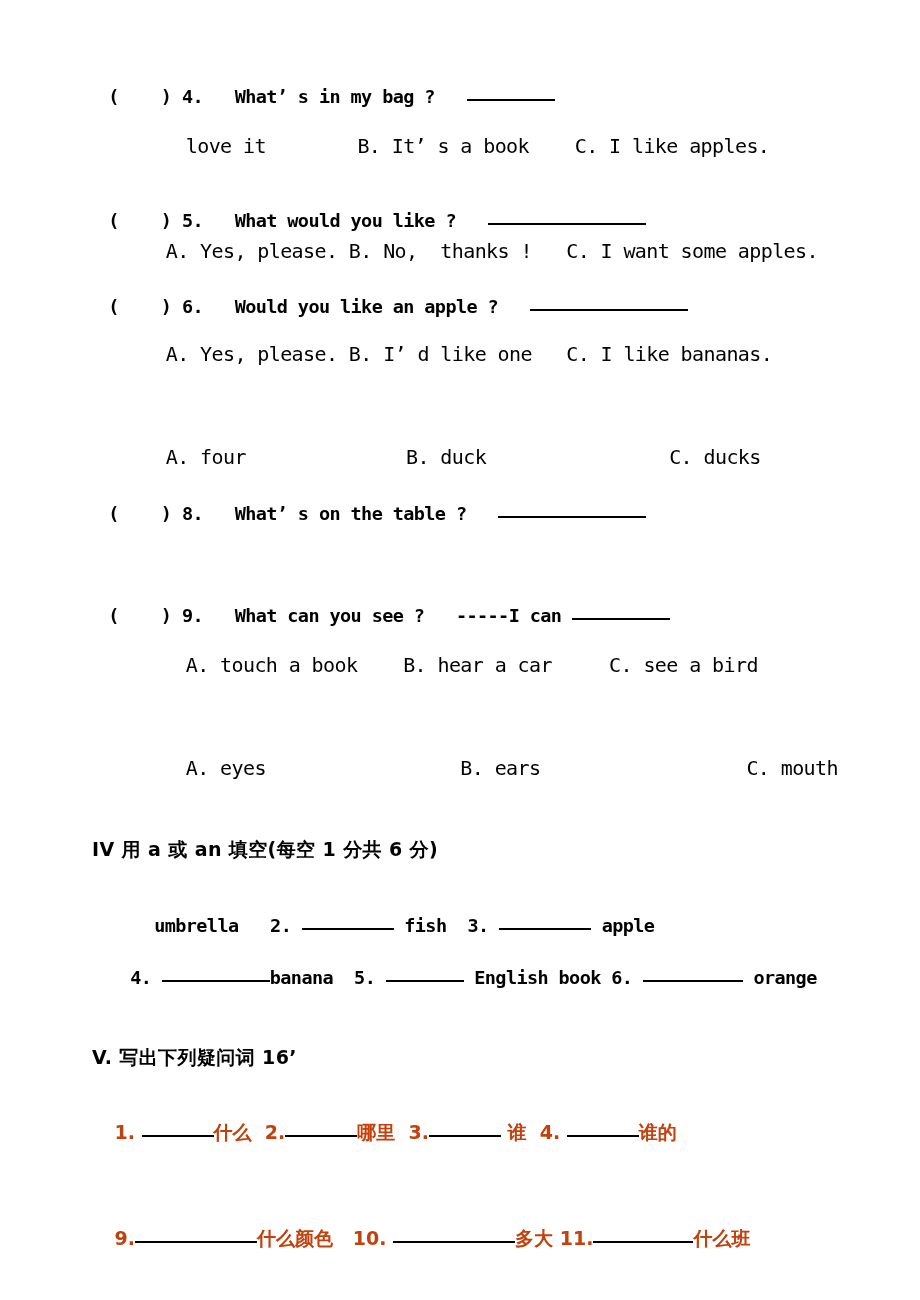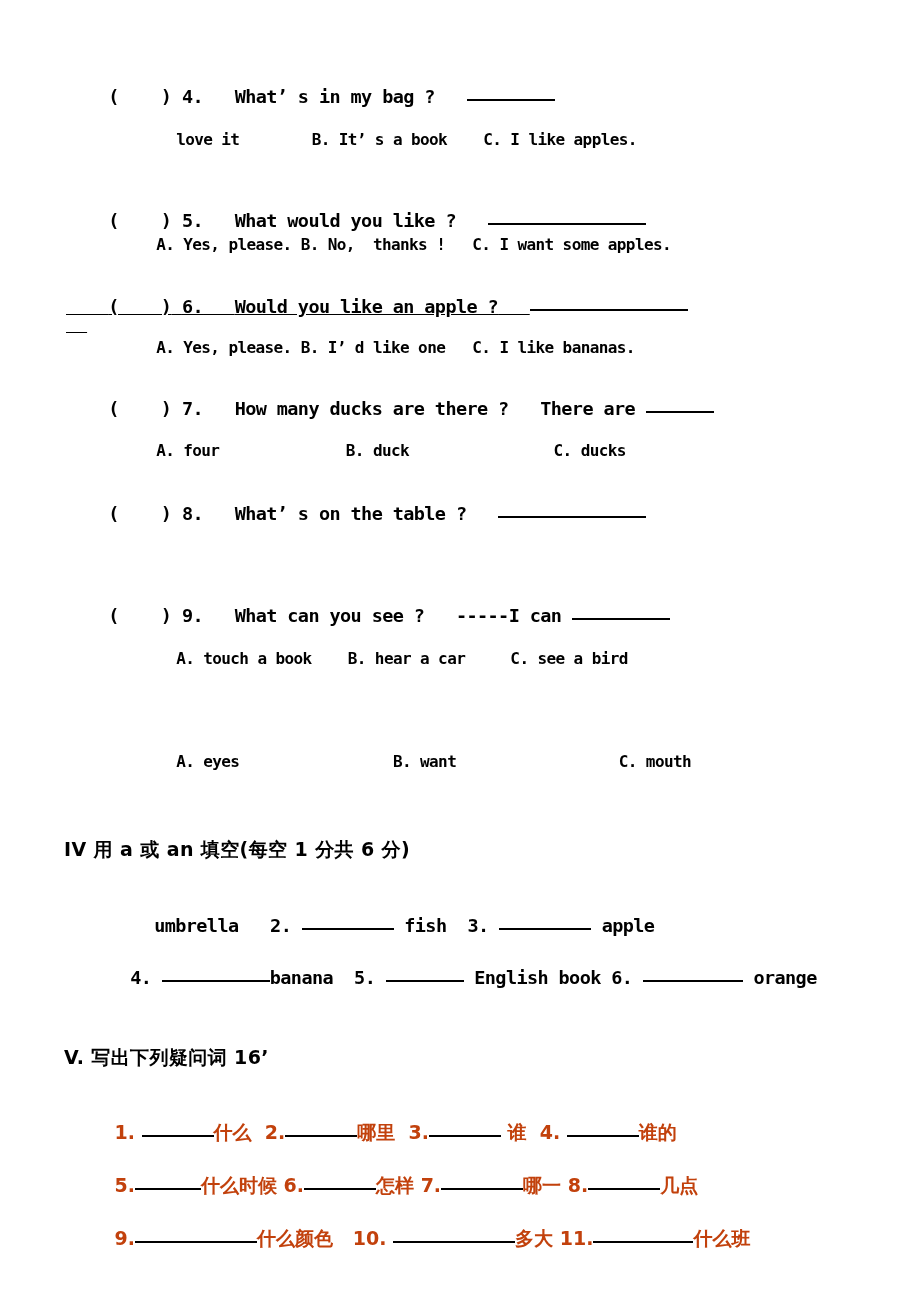--- a/index.html
+++ b/index.html
@@ -39,35 +39,36 @@
   
   .q-line {
     font-family: "DejaVu Sans Mono", "Liberation Mono", monospace;
     font-weight: 700;
     font-size: 18.5px;
     letter-spacing: -0.6px;
   }
 
   .opt-line {
     font-family: "DejaVu Sans Mono", "Liberation Mono", monospace;
-    font-weight: 700;
-    font-size: 16px;
+    font-weight: 400;
+    font-size: 20px;
     letter-spacing: -0.6px;
   }
 
   
   .sec-head {
     position: absolute;
     white-space: pre;
     font-family: "DejaVu Sans", "Liberation Sans", sans-serif;
     font-weight: 700;
     font-size: 19px;
     letter-spacing: 0.4px;
     color: #000;
     line-height: 1;
+    margin-left: 28px;
   }
 
   .cn-line {
     position: absolute;
     white-space: pre;
     font-family: "DejaVu Sans", "Liberation Sans", sans-serif;
     font-weight: 700;
     font-size: 19px;
     letter-spacing: 0px;
     color: #c2410c;
@@ -94,66 +95,60 @@
     <span>love it        B. It’ s a book    C. I like apples.</span>
   </div>
 
   <div class="row q-line" style="left:66px; top:188px;">
     <span>(    )</span><span>&nbsp;</span><span>5.</span><span>&nbsp;&nbsp;&nbsp;</span><span>What would you like ?</span><span>&nbsp;&nbsp;&nbsp;</span><span class="blank" style="width:158px"></span>
   </div>
   <div class="row opt-line" style="left:120px; top:221px;">
     <span>A. Yes, please. B. No,  thanks !   C. I want some apples.</span>
   </div>
 
-  <div class="row q-line" style="left:66px; top:274px;text-decoration:underline;">
+  <div class="row q-line" style="left:66px; top:274px;">
     <span>(    )</span><span>&nbsp;</span><span>6.</span><span>&nbsp;&nbsp;&nbsp;</span><span>Would you like an apple ?</span><span>&nbsp;&nbsp;&nbsp;</span><span class="blank" style="width:158px"></span>
   </div>
   <div class="row opt-line" style="left:120px; top:324px;">
     <span>A. Yes, please. B. I’ d like one   C. I like bananas.</span>
   </div>
 
-  <div class="row q-line" style="left:66px; top:376px;">
-    <span>(    )</span><span>&nbsp;</span><span>7.</span><span>&nbsp;&nbsp;&nbsp;</span><span>How many ducks are there ?   There are</span><span>&nbsp;</span><span class="blank" style="width:68px"></span>
-  </div>
   <div class="row opt-line" style="left:120px; top:427px;">
     <span>A. four              B. duck                C. ducks</span>
   </div>
 
   <div class="row q-line" style="left:66px; top:481px;">
     <span>(    )</span><span>&nbsp;</span><span>8.</span><span>&nbsp;&nbsp;&nbsp;</span><span>What’ s on the table ?</span><span>&nbsp;&nbsp;&nbsp;</span><span class="blank" style="width:148px"></span>
   </div>
 
   <div class="row q-line" style="left:66px; top:583px;">
     <span>(    )</span><span>&nbsp;</span><span>9.</span><span>&nbsp;&nbsp;&nbsp;</span><span>What can you see ?   -----I can</span><span>&nbsp;</span><span class="blank" style="width:98px"></span>
   </div>
   <div class="row opt-line" style="left:140px; top:635px;">
     <span>A. touch a book    B. hear a car     C. see a bird</span>
   </div>
 
   <div class="row opt-line" style="left:140px; top:738px;">
-    <span>A. eyes                 B. want                  C. mouth</span>
+    <span>A. eyes                 B. ears                  C. mouth</span>
   </div>
 
   <div class="sec-head" style="left:64px; top:840px;">IV 用 a 或 an 填空(每空 1 分共 6 分)</div>
 
   <div class="row q-line" style="left:112px; top:893px;">
     <span>umbrella</span><span>&nbsp;&nbsp;&nbsp;</span><span>2.</span><span>&nbsp;</span><span class="blank" style="width:92px"></span><span>&nbsp;</span><span>fish</span><span>&nbsp;&nbsp;</span><span>3.</span><span>&nbsp;</span><span class="blank" style="width:92px"></span><span>&nbsp;</span><span>apple</span>
   </div>
 
   <div class="row q-line" style="left:88px; top:945px;">
     <span>4.</span><span>&nbsp;</span><span class="blank" style="width:108px"></span><span>banana</span><span>&nbsp;&nbsp;</span><span>5.</span><span>&nbsp;</span><span class="blank" style="width:78px"></span><span>&nbsp;</span><span>English book</span><span>&nbsp;</span><span>6.</span><span>&nbsp;</span><span class="blank" style="width:100px"></span><span>&nbsp;</span><span>orange</span>
   </div>
 
   <div class="sec-head" style="left:64px; top:1048px;">V. 写出下列疑问词 16’</div>
 
   <div class="cn-line" style="left:88px; top:1099px;">
     <span>1.</span><span>&nbsp;</span><span class="blank" style="width:72px"></span><span>什么</span><span>&nbsp;&nbsp;</span><span>2.</span><span class="blank" style="width:72px"></span><span>哪里</span><span>&nbsp;&nbsp;</span><span>3.</span><span class="blank" style="width:72px"></span><span>&nbsp;</span><span>谁</span><span>&nbsp;&nbsp;</span><span>4.</span><span>&nbsp;</span><span class="blank" style="width:72px"></span><span>谁的</span>
   </div>
 
-  <div class="cn-line" style="left:88px; top:1152px;">
-    <span>5.</span><span class="blank" style="width:66px"></span><span>什么时候</span><span>&nbsp;</span><span>6.</span><span class="blank" style="width:72px"></span><span>怎样</span><span>&nbsp;</span><span>7.</span><span class="blank" style="width:82px"></span><span>哪一</span><span>&nbsp;</span><span>8.</span><span class="blank" style="width:72px"></span><span>几点</span>
-  </div>
 
   <div class="cn-line" style="left:88px; top:1205px;">
     <span>9.</span><span class="blank" style="width:122px"></span><span>什么颜色</span><span>&nbsp;&nbsp;&nbsp;</span><span>10.</span><span>&nbsp;</span><span class="blank" style="width:122px"></span><span>多大</span><span>&nbsp;</span><span>11.</span><span class="blank" style="width:100px"></span><span>什么班</span>
   </div>
 
 </div>
 
 </body></html>

